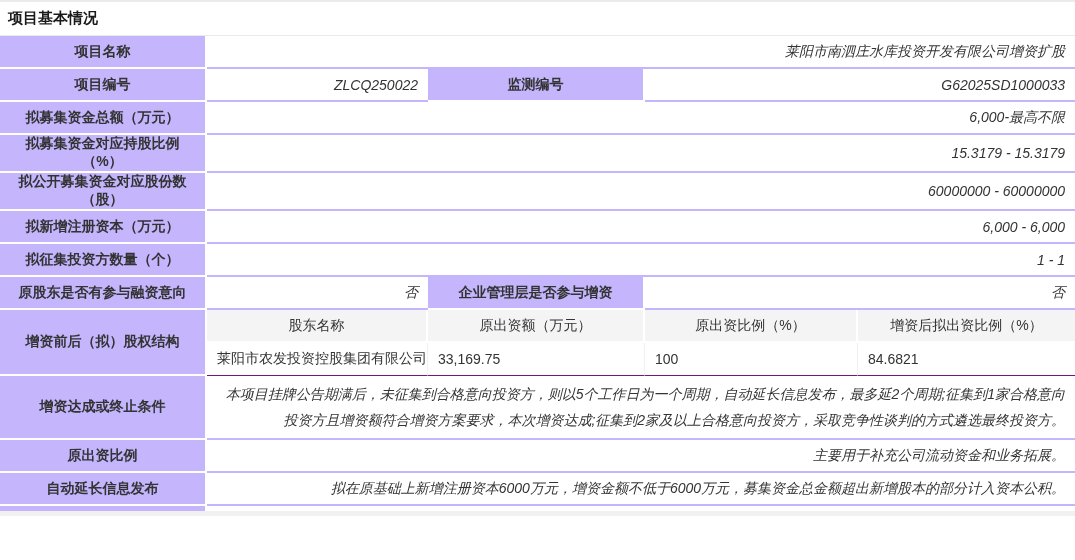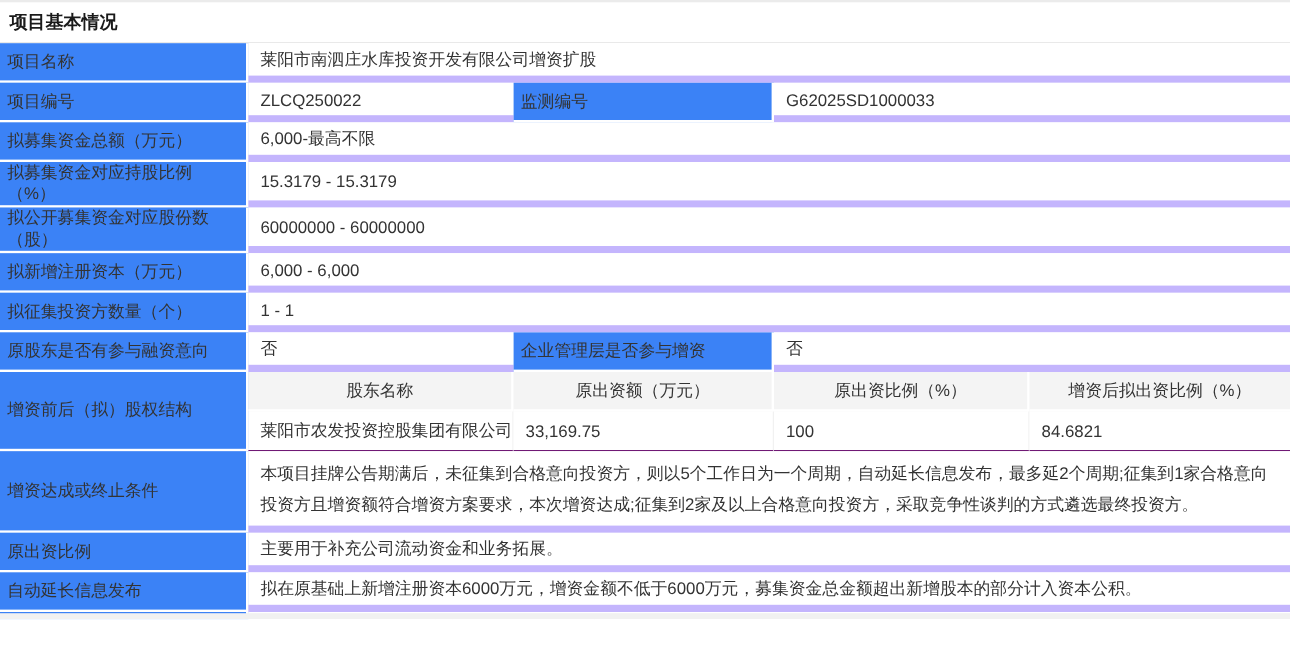--- a/index.html
+++ b/index.html
@@ -1,22 +1,22 @@
 <!DOCTYPE html>
 <html><head>
 <meta charset="utf-8">
 <style>
   html,body{margin:0;padding:0;background:#fff;}
   body{font-family:"Liberation Sans","DejaVu Sans",sans-serif;}
   .page{width:1075px;height:516px;background:#ffffff;position:relative;overflow:hidden;border-top:2px solid #ebebeb;box-sizing:border-box;}
   table.info{width:1075px;border-collapse:separate;border-spacing:0;table-layout:fixed;font-size:14px;color:#333;}
   tr.title-row td{height:34px;font-weight:bold;font-size:15px;color:#1a1a1a;padding:0 8px;border-bottom:1px solid #e9e9e9;background:#fff;vertical-align:middle;}
   td{box-sizing:border-box;vertical-align:middle;}
-  td.lbl{background:#3b82f6;text-align:left;height:33px;padding:0 6px;border-right:2px solid #fff;border-bottom:2px solid #fff;color:#333;}
-  td.val{background:#fff;text-align:left;height:33px;padding:0 10px;border-bottom:6px solid #c4b5fd;color:#333;white-space:nowrap;overflow:hidden;}
+  td.lbl{background:#c4b5fd;text-align:center;height:33px;padding:0 6px;border-right:2px solid #fff;border-bottom:2px solid #fff;color:#333;font-weight:bold;}
+  td.val{background:#fff;text-align:right;height:33px;padding:0 10px;border-bottom:2px solid #c4b5fd;color:#333;white-space:nowrap;overflow:hidden;font-style:italic;}
   td.subh{background:#f4f4f4;text-align:center;height:33px;padding:0 4px;border-right:2px solid #fff;border-bottom:2px solid #fff;color:#333;margin-top:48px;}
   td.subh.last{border-right:0;}
   td.subd{background:#fff;text-align:left;height:33px;padding:0 16px 0 10px;border-bottom:1px solid #701a75;border-right:1px solid #f1f1f1;color:#333;white-space:nowrap;overflow:hidden;}
   td.subd.last{border-right:0;}
   td.multiline{white-space:normal;line-height:26px;padding:5px 10px;height:54px;}
   .bottom-strip{position:absolute;left:0;right:0;bottom:0;height:5px;background:#f1f1f1;}
 </style>
 </head>
 <body>
 

